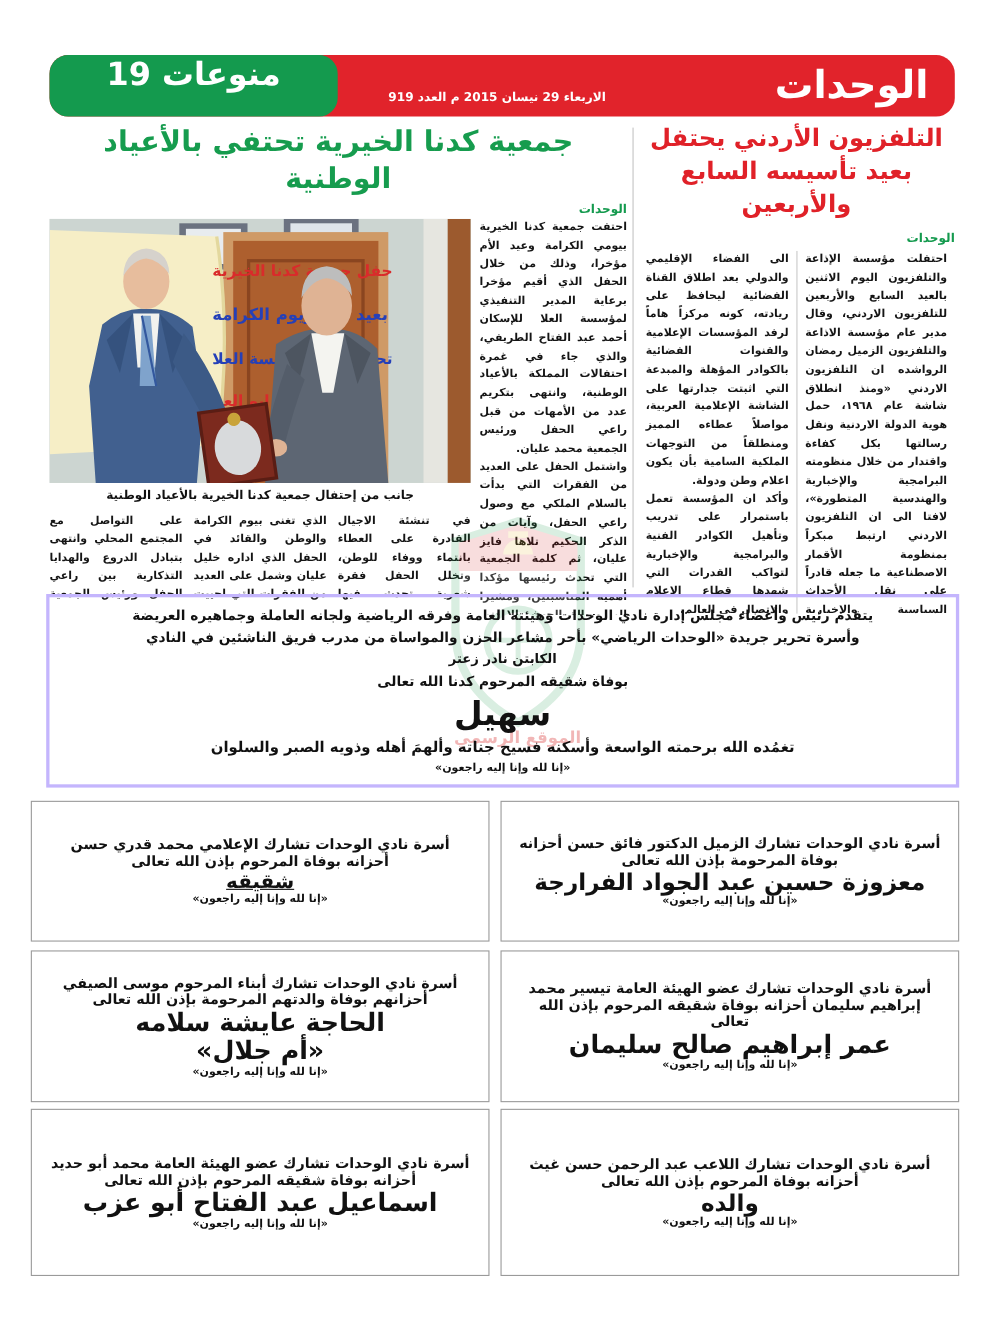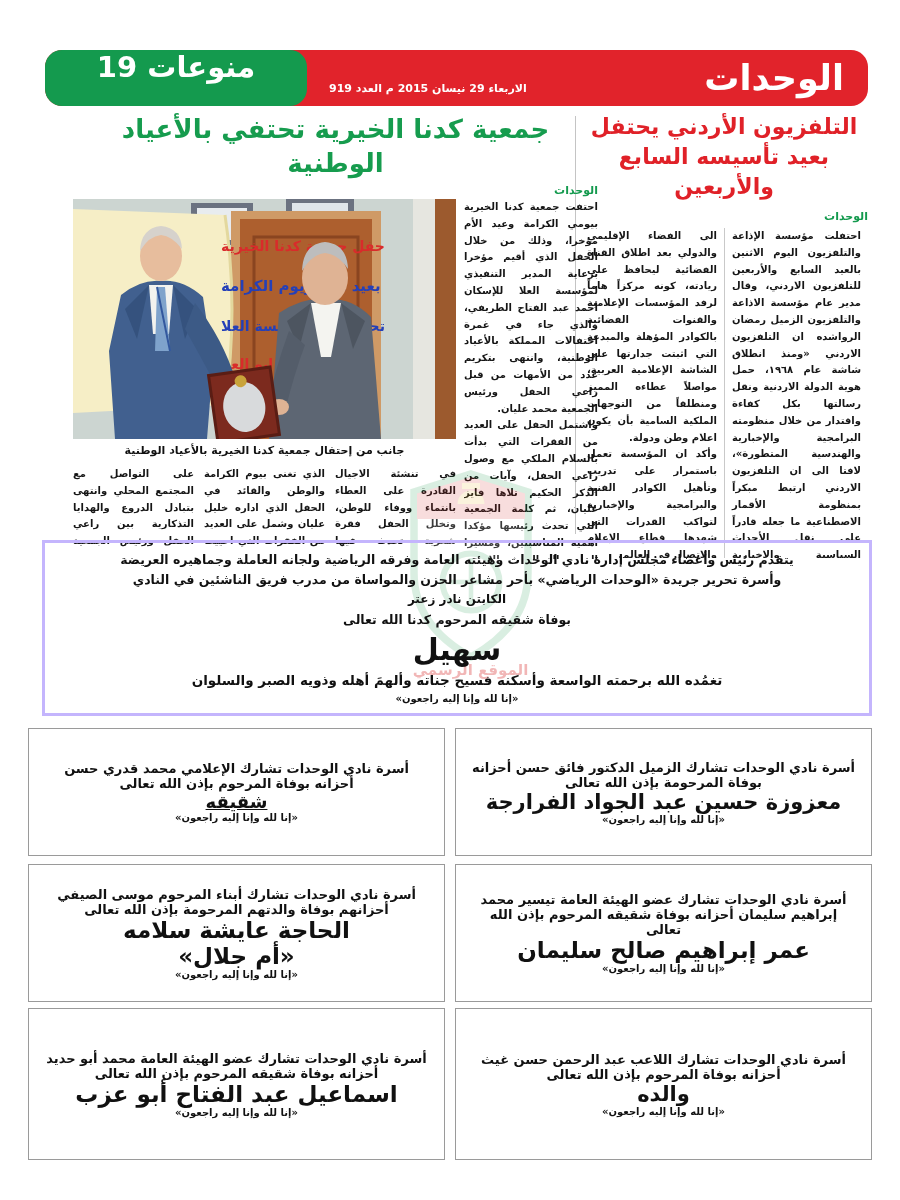--- a/index.html
+++ b/index.html
@@ -7,38 +7,38 @@
     width:900px;height:1200px;background:#ffffff;
     font-family:"DejaVu Sans","Liberation Sans",sans-serif;
     color:#111;
   }
   .page{position:relative;width:900px;height:1200px;overflow:hidden;background:#fff;}
 
   
   .masthead{position:absolute;top:50px;left:45px;right:32px;height:56px;}
   .masthead-red{position:absolute;inset:0;background:#e1232b;border-radius:17px;}
   .masthead-title{position:absolute;top:3px;right:24px;color:#fff;font-size:35px;font-weight:bold;line-height:50px;}
-  .date-line{position:absolute;top:32px;left:284px;color:#fff;font-size:11px;font-weight:bold;}
+  .date-line{position:absolute;top:32px;left:308px;color:#fff;font-size:11px;font-weight:bold;}
   .masthead-green{position:absolute;top:0;bottom:0;left:0;width:262px;background:#149a4e;border-radius:17px;
     display:flex;justify-content:center;}
   .section-badge{color:#fff;font-size:29px;font-weight:bold;}
 
   
   .headline{font-weight:bold;text-align:center;}
   .byline{color:#149a4e;font-size:11px;font-weight:bold;text-align:right;}
   .body-text{font-size:10px;line-height:16.8px;font-weight:700;text-align:justify;text-align-last:right;
     white-space:pre-line;color:#151515;}
 
   .article-tv{position:absolute;top:112px;right:32px;width:288px;}
   .tv-headline{color:#e02128;font-size:22px;line-height:30px;margin-bottom:8px;}
   .tv-cols{display:flex;margin-top:5px;height:330px;overflow:hidden;}
   .tv-col{width:50%;padding:0 7px;box-sizing:border-box;}
   .tv-col:first-child{border-left:1px solid #c9c9c9;}
 
-  .article-kedna{position:absolute;top:112px;left:45px;width:525px;margin-left:28px;}
+  .article-kedna{position:absolute;top:112px;left:45px;width:525px;}
   .kedna-headline{color:#169c4e;font-size:26px;line-height:34px;margin-bottom:4px;}
   .kedna-row{display:flex;gap:8px;margin-top:2px;}
   .kedna-main-col{flex:1;height:360px;overflow:hidden;}
   .photo-block{width:383px;}
   .photo-frame{width:383px;height:240px;overflow:hidden;background:#cdd6d2;}
   .photo-caption{font-size:11px;font-weight:bold;text-align:center;margin-top:5px;}
   .kedna-bottom{display:flex;gap:10px;margin-top:9px;height:86px;overflow:hidden;}
   .kedna-bottom .body-text{flex:1;}
 
   .article-divider{position:absolute;top:116px;left:575px;width:1px;height:418px;background:#c4c4c4;}

